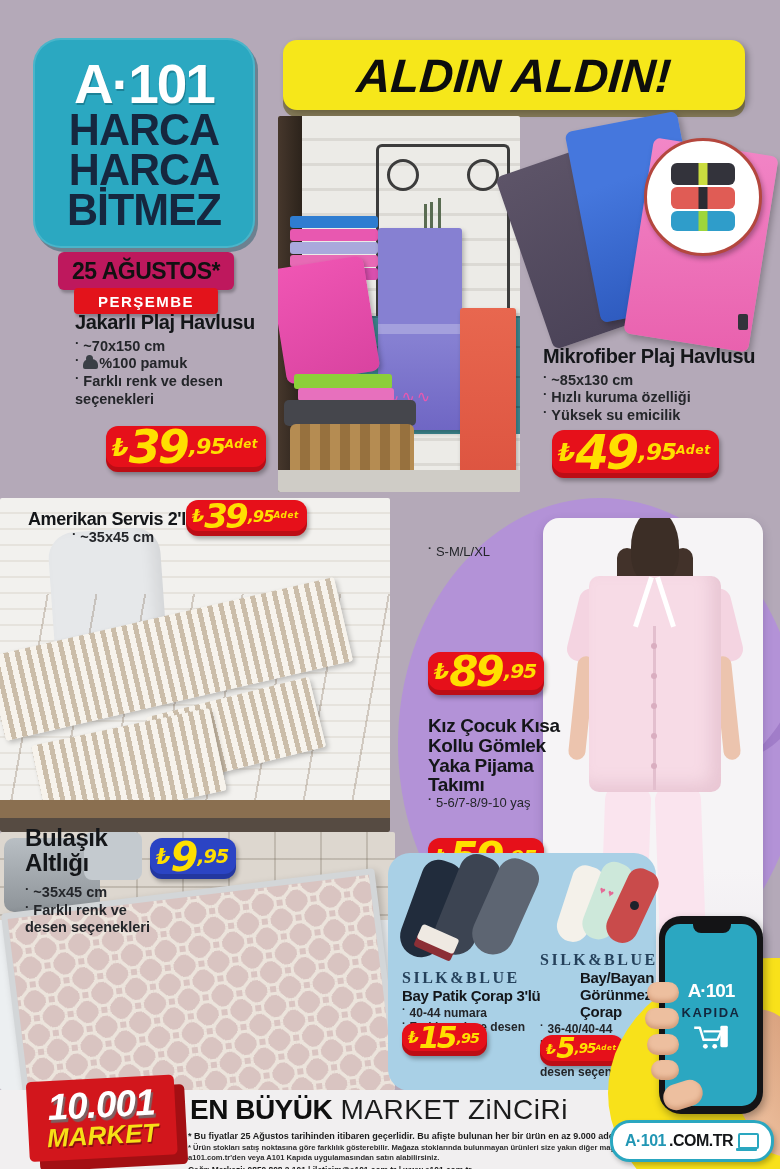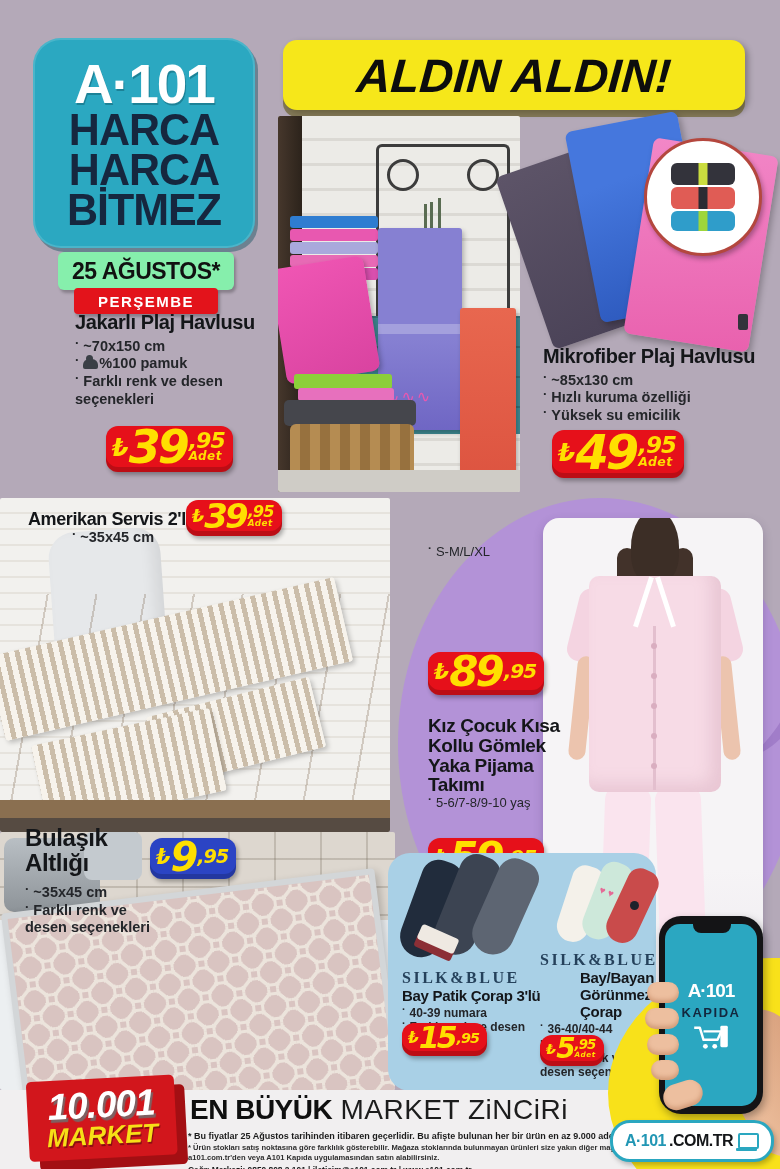--- a/index.html
+++ b/index.html
@@ -8,42 +8,42 @@
   .abs{position:absolute;}
 
   
   .logo-box{left:33px;top:38px;width:222px;height:208px;background:#2ba8c1;border-radius:28px;
     box-shadow:3px 4px 0 rgba(20,80,95,.45), inset 0 0 0 2px rgba(255,255,255,.15);
     display:flex;flex-direction:column;align-items:center;justify-content:center;padding-top:2px;}
   .logo-a101{font-size:55px;font-weight:900;color:#ffffff;letter-spacing:-2px;line-height:.95;
     text-shadow:1px 2px 0 rgba(0,60,75,.35);}
   .slogan{font-size:43px;font-weight:900;color:#16273f;letter-spacing:-1px;line-height:.93;
     transform:scaleY(1.02);text-align:center;}
-  .date-box{left:58px;top:252px;width:176px;height:38px;background:#86efac;border-radius:6px;
+  .date-box{left:58px;top:252px;width:176px;height:38px;background:#be185d;border-radius:6px;
     box-shadow:2px 3px 3px rgba(0,0,0,.25);display:flex;align-items:center;justify-content:center;
     font-size:23px;font-weight:900;color:#111;letter-spacing:-0.5px;}
   .day-box{left:74px;top:288px;width:144px;height:26px;background:#e3131b;border-radius:4px;
     box-shadow:2px 3px 3px rgba(0,0,0,.25);display:flex;align-items:center;justify-content:center;
     font-size:15px;font-weight:800;color:#fff;letter-spacing:1.5px;}
 
   
   .aldin{left:283px;top:40px;width:462px;height:70px;background:#f6e71a;border-radius:14px;
     box-shadow:0 7px 0 rgba(90,80,10,.55), 3px 3px 6px rgba(0,0,0,.3);
     display:flex;align-items:center;justify-content:center;}
   .aldin span{font-size:47px;font-weight:900;font-style:italic;color:#0d0d0d;letter-spacing:0px;
     transform:skewX(-4deg);}
 
   
   .price{position:absolute;background:#e6101a;border-radius:12px;color:#ffdf00;font-style:italic;font-weight:900;
     display:flex;align-items:center;justify-content:center;padding:2px 8px 5px 6px;
     box-shadow:inset 0 -5px 0 rgba(0,0,0,.18), 2px 3px 4px rgba(0,0,0,.3);font-family:"DejaVu Sans", sans-serif;}
   .price.blue{background:#2b44c4;}
   .price .cur{font-size:.52em;margin-right:0px;}
   .price .main{font-size:1em;line-height:.85;letter-spacing:-3px;}
-  .price .tail{display:flex;flex-direction:column;align-items:flex-start;margin-left:2px;}
+  .price .tail{display:flex;align-items:flex-start;margin-left:2px;}
   .price .sup{font-size:.48em;line-height:.85;letter-spacing:-1px;}
   .price .unit{font-size:.26em;line-height:1;margin-top:1px;letter-spacing:.5px;font-style:italic;}
 
   
   .pname{font-weight:900;color:#141619;line-height:1.04;letter-spacing:-0.4px;}
   .bullets{margin-top:5px;}
   .b{font-size:14.5px;font-weight:600;color:#24262a;line-height:1.22;}
   .b::before{content:"·";font-weight:900;margin-right:4px;position:relative;top:-4px;font-size:.9em;}
   .cotton{display:inline-block;width:15px;height:10px;background:#3a3f46;border-radius:6px 6px 2px 2px;
     position:relative;margin-right:1px;vertical-align:-1px;}
@@ -419,21 +419,21 @@
     <div class="abs sk-band"></div>
     <div class="sock sk4"></div>
     <div class="sock sk5"></div>
     <div class="sock sk6"></div>
     <div class="abs sk-dot"></div>
 
     <div class="abs" style="left:14px;top:116px;width:140px;">
       <div class="sb-brand">SILK&amp;BLUE</div>
       <div class="sb-name" style="font-size:15px;white-space:nowrap;">Bay Patik Çorap 3'lü</div>
       <div class="bullets" style="margin-top:2px;">
-        <div class="b">40-39 numara</div>
+        <div class="b">40-44 numara</div>
         <div class="b">Farklı renk ve desen seçenekleri</div>
       </div>
     </div>
     <div class="price" style="left:14px;top:170px;font-size:30px;">
       <span class="cur">₺</span>
       <span class="main">15</span>
       <span class="tail">
           <span class="sup">,95</span>
         </span>
     </div>

